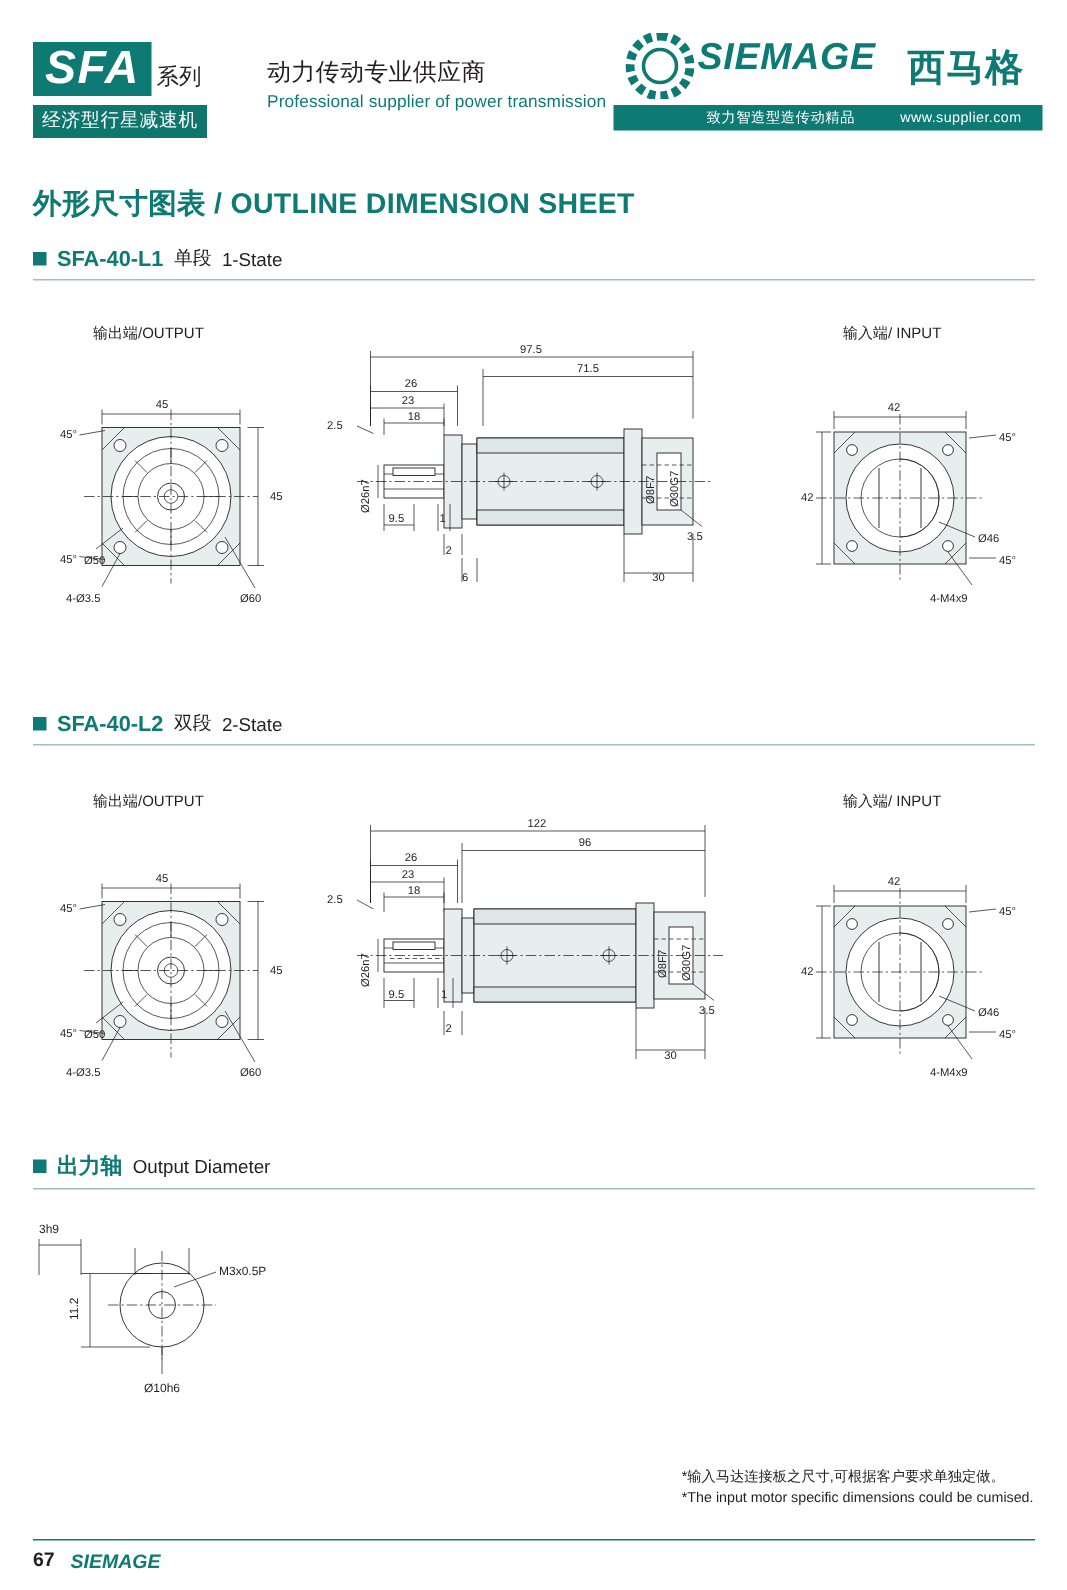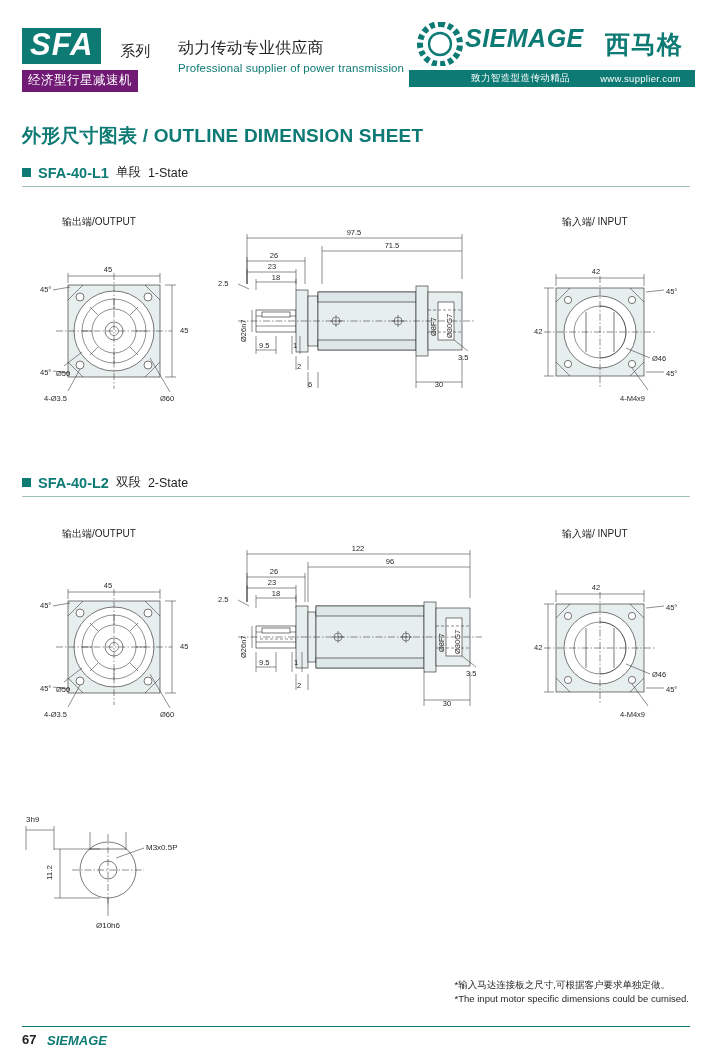--- a/index.html
+++ b/index.html
@@ -11,23 +11,23 @@
     position:relative;
     overflow:hidden;
   }
   .page{position:relative;width:711px;height:1060px;}
 
   
   .header{position:absolute;left:0;top:0;width:711px;height:108px;}
   .hdr-left{position:absolute;left:22px;top:28px;width:140px;}
   .sfa-box{background:#0d7a74;color:#fff;display:inline-block;padding:1px 8px 2px 8px;
            font-size:31px;font-weight:bold;letter-spacing:1px;font-style:italic;line-height:1.05;}
-  .sfa-row{display:flex;align-items:flex-end;gap:19px;text-align:right;}
+  .sfa-row{display:flex;align-items:flex-end;gap:3px;text-align:right;}
   .sfa-cn{font-size:15px;color:#231f20;padding-bottom:3px;}
-  .sfa-sub{margin-top:6px;background:#701a75;color:#fff;font-size:12.5px;padding:2px 6px 3px 6px;display:inline-block;letter-spacing:.5px;}
+  .sfa-sub{margin-top:6px;background:#0f766e;color:#fff;font-size:12.5px;padding:2px 6px 3px 6px;display:inline-block;letter-spacing:.5px;}
 
   .hdr-mid{position:absolute;left:178px;top:38px;}
   .hdr-mid .l1{font-size:16px;color:#231f20;letter-spacing:.2px;}
   .hdr-mid .l2{font-size:11.5px;color:#0d7a74;margin-top:3px;letter-spacing:.1px;}
 
   .hdr-right{position:absolute;right:16px;top:24px;width:286px;height:66px;}
   .logo-wrap{position:relative;height:44px;}
   .logo-text{position:absolute;left:56px;top:0px;font-size:25px;font-weight:bold;color:#0d7a74;
              font-style:italic;letter-spacing:.5px;}
   .logo-cn{position:absolute;left:196px;top:4px;font-size:25px;font-weight:bold;color:#0d7a74;letter-spacing:1px;}
@@ -506,20 +506,28 @@
       <line class="lnl" x1="148" y1="132" x2="166" y2="132"></line>
 
       <line class="lnl" x1="128" y1="108" x2="152" y2="118"></line>
       <text class="t" x="154" y="121">Ø46</text>
 
       <line class="lnl" x1="134" y1="128" x2="150" y2="150"></line>
       <text class="t" x="122" y="161">4-M4x9</text>
     </svg>
   </div>
 
+  <div class="sec" style="top:768px;">
+    <div class="sec-head">
+      <span class="sec-sq"></span>
+      <span>出力轴</span>
+      <span class="cn">Output Diameter</span>
+    </div>
+    <div class="sec-rule"></div>
+  </div>
 
   <div class="dwg" style="left:20px;top:808px;">
     <svg width="230" height="130" viewBox="0 0 230 130">
 
       <circle class="wht" cx="88" cy="62" r="28"></circle>
 
       <line class="ln" x1="70" y1="41" x2="106" y2="41"></line>
 
       <circle class="wht" cx="88" cy="62" r="9"></circle>
 

